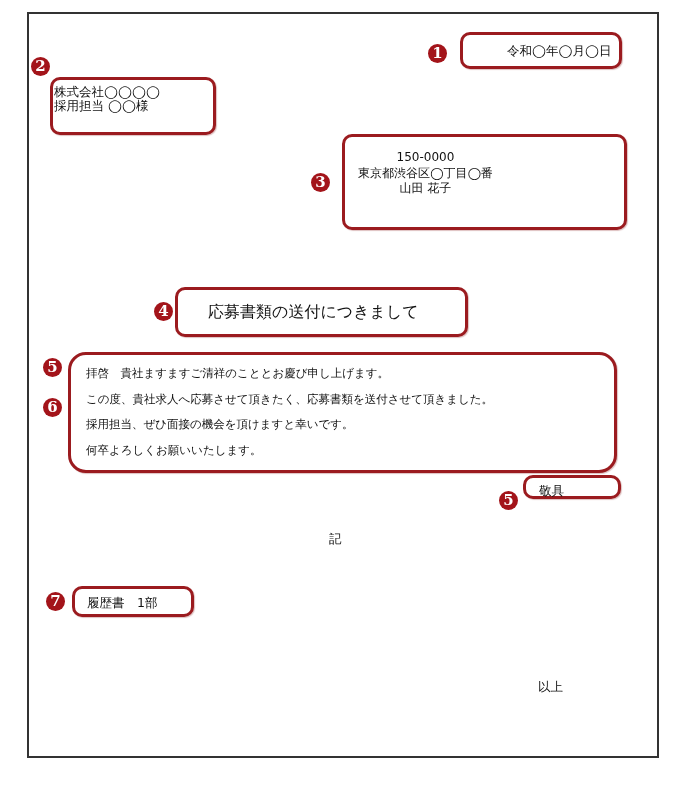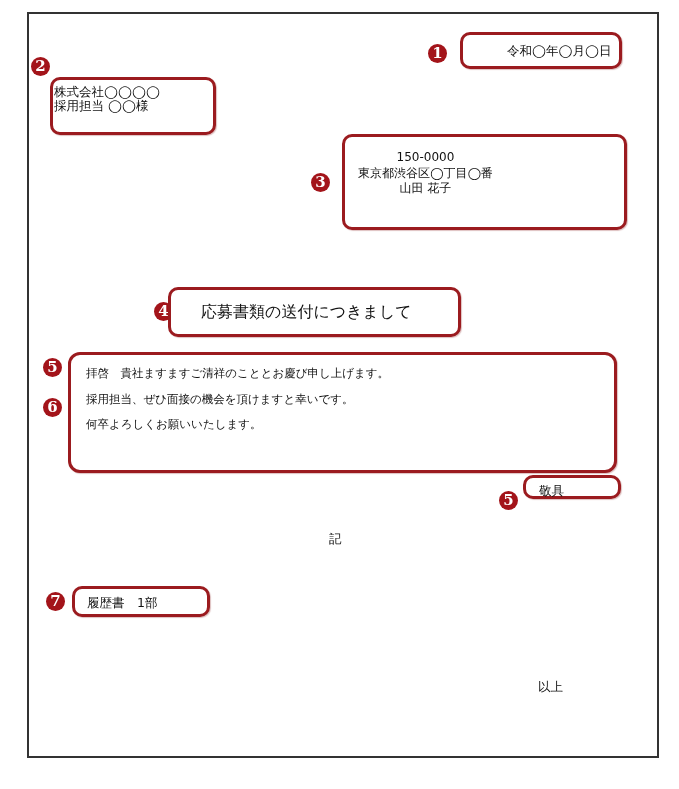--- a/index.html
+++ b/index.html
@@ -58,30 +58,30 @@
     
     #box-date { left: 460px; top: 32px; width: 162px; height: 37px; }
     #box-date .txt { left: 20px; top: 9px; font-size: 12.5px; margin-left: 24px; }
     
     #box-recipient { left: 50px; top: 77px; width: 166px; height: 58px; }
     #box-recipient .txt { left: 1px; top: 5px; font-size: 12.5px; line-height: 14px; }
     
     #box-sender { left: 342px; top: 134px; width: 285px; height: 96px; text-align: center; }
     #box-sender .txt { left: 13px; top: 13px; font-size: 12px; line-height: 15.5px; }
     
-    #box-subject { left: 168px; top: 287px; width: 293px; height: 50px; padding-left: 40px; }
+    #box-subject { left: 175px; top: 287px; width: 293px; height: 50px; padding-left: 40px; }
     #box-subject .txt { left: 30px; top: 12px; font-size: 16px; line-height: 20px; }
     
-    #box-body { left: 68px; top: 352px; width: 549px; height: 121px; border-radius: 12px; }
+    #box-body { left: 68px; top: 352px; width: 549px; height: 121px; border-radius: 18px; }
     #box-body .txt { left: 15px; top: 6px; font-size: 11.5px; line-height: 25.5px; }
     
     #box-closing { left: 523px; top: 475px; width: 98px; height: 24px; padding-left: 44px; }
     #box-closing .txt { left: 13px; top: 6px; font-size: 12.5px; }
     
-    #box-enclosure { left: 72px; top: 586px; width: 138px; height: 31px; }
+    #box-enclosure { left: 72px; top: 586px; width: 122px; height: 31px; }
     #box-enclosure .txt { left: 12px; top: 7px; font-size: 12.5px; }
     #ki-label { left: 329px; top: 532px; font-size: 12.5px; }
     #ijou-label { left: 538px; top: 680px; font-size: 12.5px; }
   </style>
 </head>
 <body>
 
 <div class="page"></div>
 
 <div class="badge" style="left:428px; top:44px;">1</div>
@@ -109,20 +109,21 @@
 <div class="badge" style="left:154px; top:302px;">4</div>
 <div class="box" id="box-subject">
   <span class="txt">応募書類の送付につきまして</span>
 </div>
 
 <div class="badge" style="left:43px; top:358px;">5</div>
 <div class="badge" style="left:43px; top:398px;">6</div>
 <div class="box" id="box-body">
   <div class="txt">
     <span class="line">拝啓　貴社ますますご清祥のこととお慶び申し上げます。</span>
+    <span class="line">この度、貴社求人へ応募させて頂きたく、応募書類を送付させて頂きました。</span>
     <span class="line">採用担当、ぜひ面接の機会を頂けますと幸いです。</span>
     <span class="line">何卒よろしくお願いいたします。</span>
   </div>
 </div>
 
 <div class="badge" style="left:499px; top:491px;">5</div>
 <div class="box" id="box-closing">
   <span class="txt">敬具</span>
 </div>
 

